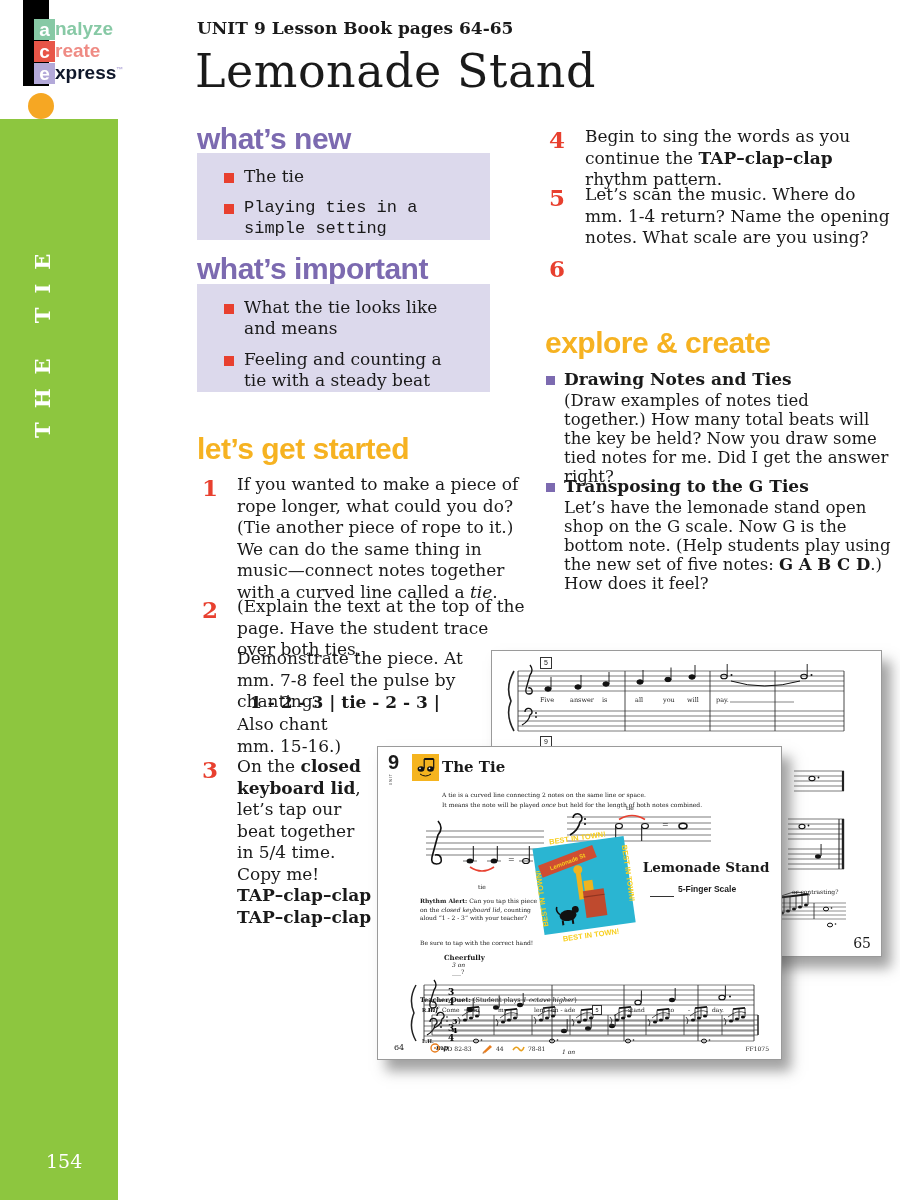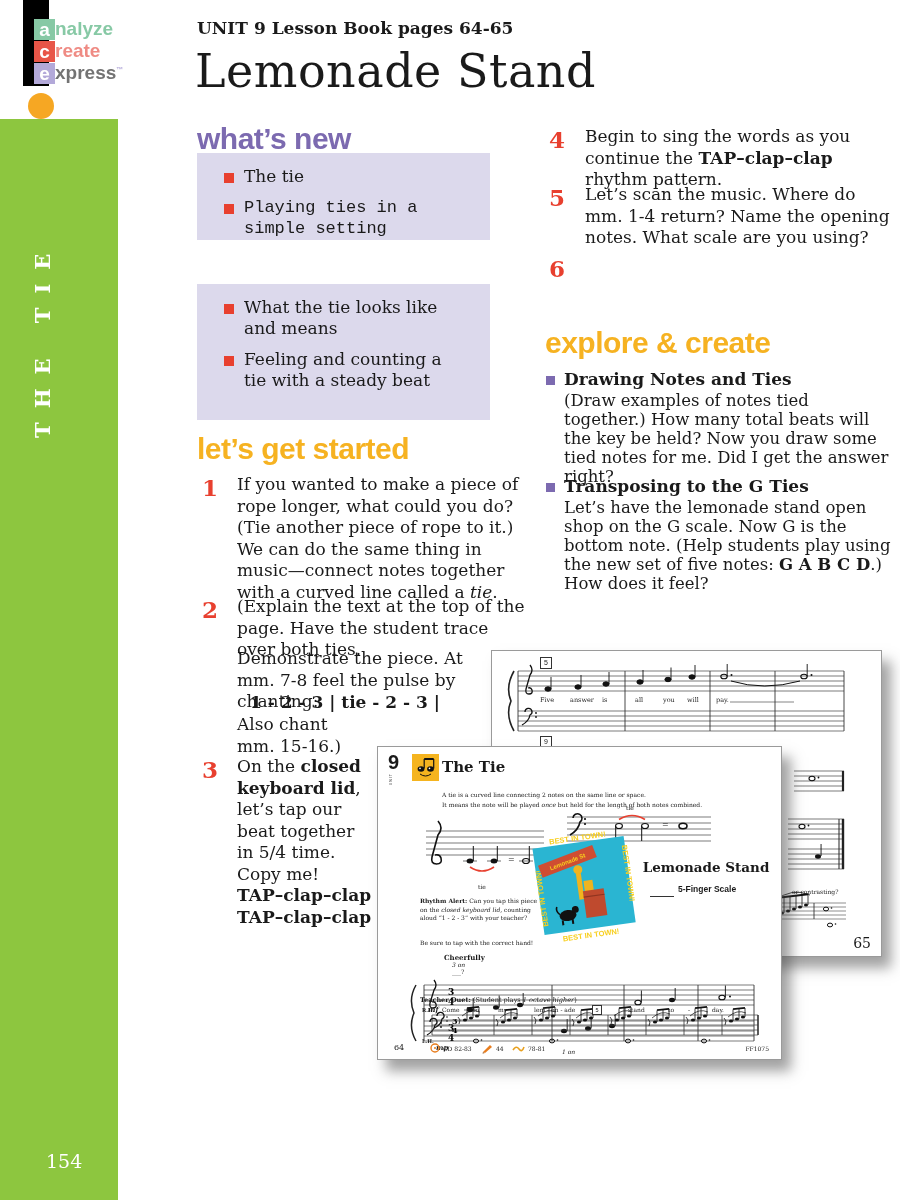--- a/index.html
+++ b/index.html
@@ -53,36 +53,37 @@
   <div class="abs pagenum">154</div>
 
   <div class="abs logobar"></div>
   <div class="abs logorow" style="top:18px;">
     <span class="tile" style="background:#87c9a5;">a</span><span style="color:#87c9a5;">nalyze</span>
   </div>
   <div class="abs logorow" style="top:40px;">
     <span class="tile" style="background:#e85548;">c</span><span style="color:#ef8b84;">reate</span>
   </div>
   <div class="abs logorow" style="top:62px;">
-    <span class="tile" style="background:#b3a9d9;">e</span><span style="color:#737373;">xpress</span><span class="tm" style="color:#b3a9d9;">™</span>
+    <span class="tile" style="background:#b3a9d9;">e</span><span style="color:#0f172a;">xpress</span><span class="tm" style="color:#b3a9d9;">™</span>
   </div>
   <div class="abs logodot"></div>
 
   <div class="abs kicker">UNIT 9 Lesson Book pages 64-65</div>
   <div class="abs bigtitle">Lemonade Stand</div>
 
   <div class="abs hd purple" style="left:197px;top:122px;">what’s new</div>
   <div class="abs pbox" style="left:197px;top:153px;width:293px;height:87px;">
     <div class="abs bullet" style="left:27px;top:20px;"></div>
     <div class="abs li" style="left:47px;top:13px;width:230px;">The tie</div>
     <div class="abs bullet" style="left:27px;top:51px;"></div>
     <div class="abs li" style="left:47px;top:44px;width:230px;font-family:Liberation Mono, monospace;">Playing ties in a simple setting</div>
   </div>
 
-  <div class="abs pbox" style="left:197px;top:284px;width:293px;height:136px;text-decoration:underline;">
+  <div class="abs hd purple" style="left:197px;top:252px;">what’s important</div>
+  <div class="abs pbox" style="left:197px;top:284px;width:293px;height:108px;text-decoration:underline;">
     <div class="abs bullet" style="left:27px;top:20px;"></div>
     <div class="abs li" style="left:47px;top:13px;width:215px;">What the tie looks like and means</div>
     <div class="abs bullet" style="left:27px;top:72px;"></div>
     <div class="abs li" style="left:47px;top:65px;width:215px;">Feeling and counting a tie with a steady beat</div>
   </div>
 
   <div class="abs hd orange" style="left:197px;top:432px;">let’s get started</div>
 
   <div class="abs stepnum" style="left:202px;top:474px;">1</div>
   <div class="abs steptext" style="left:237px;top:474px;width:288px;"><span>If you wanted to make a piece of rope longer, what could you do? (Tie another piece of rope to it.) We can do the same thing in music—connect notes together with a curved line called a </span><span class="i">tie</span><span>.</span></div>

